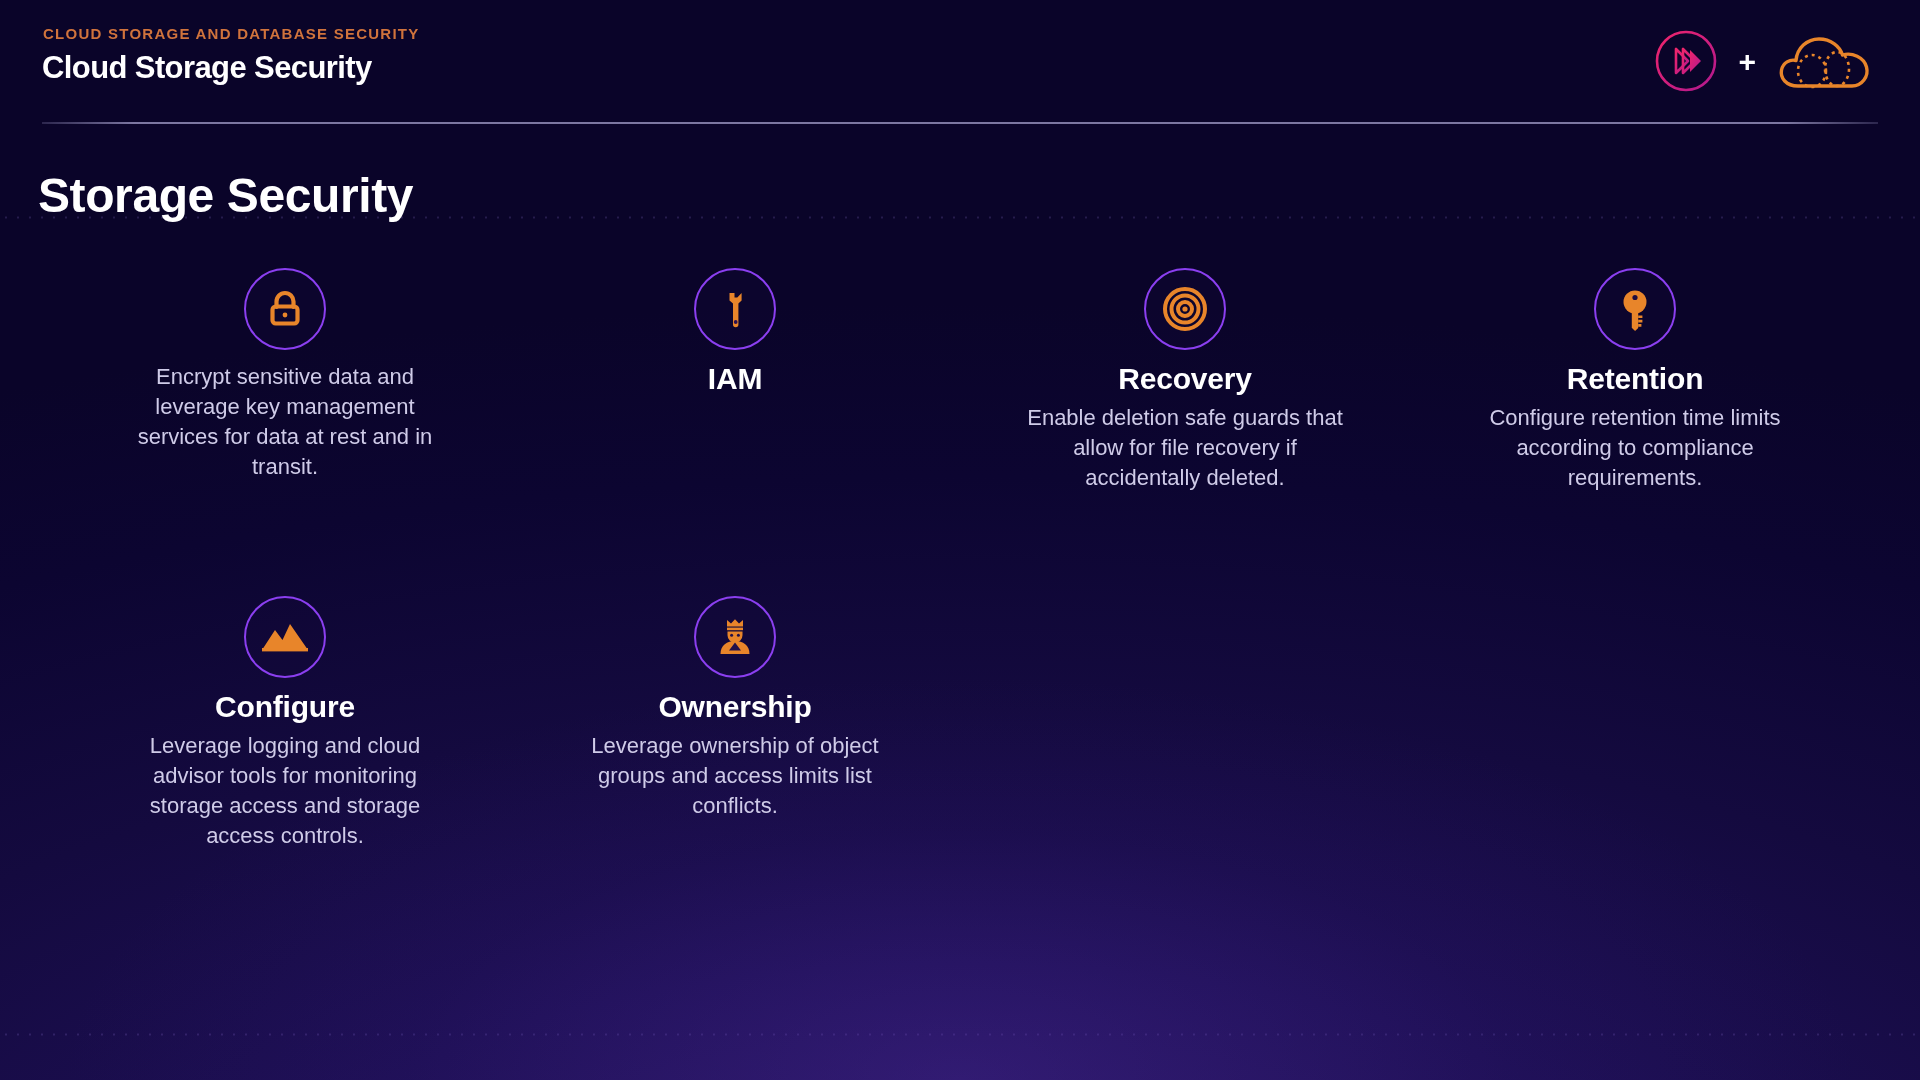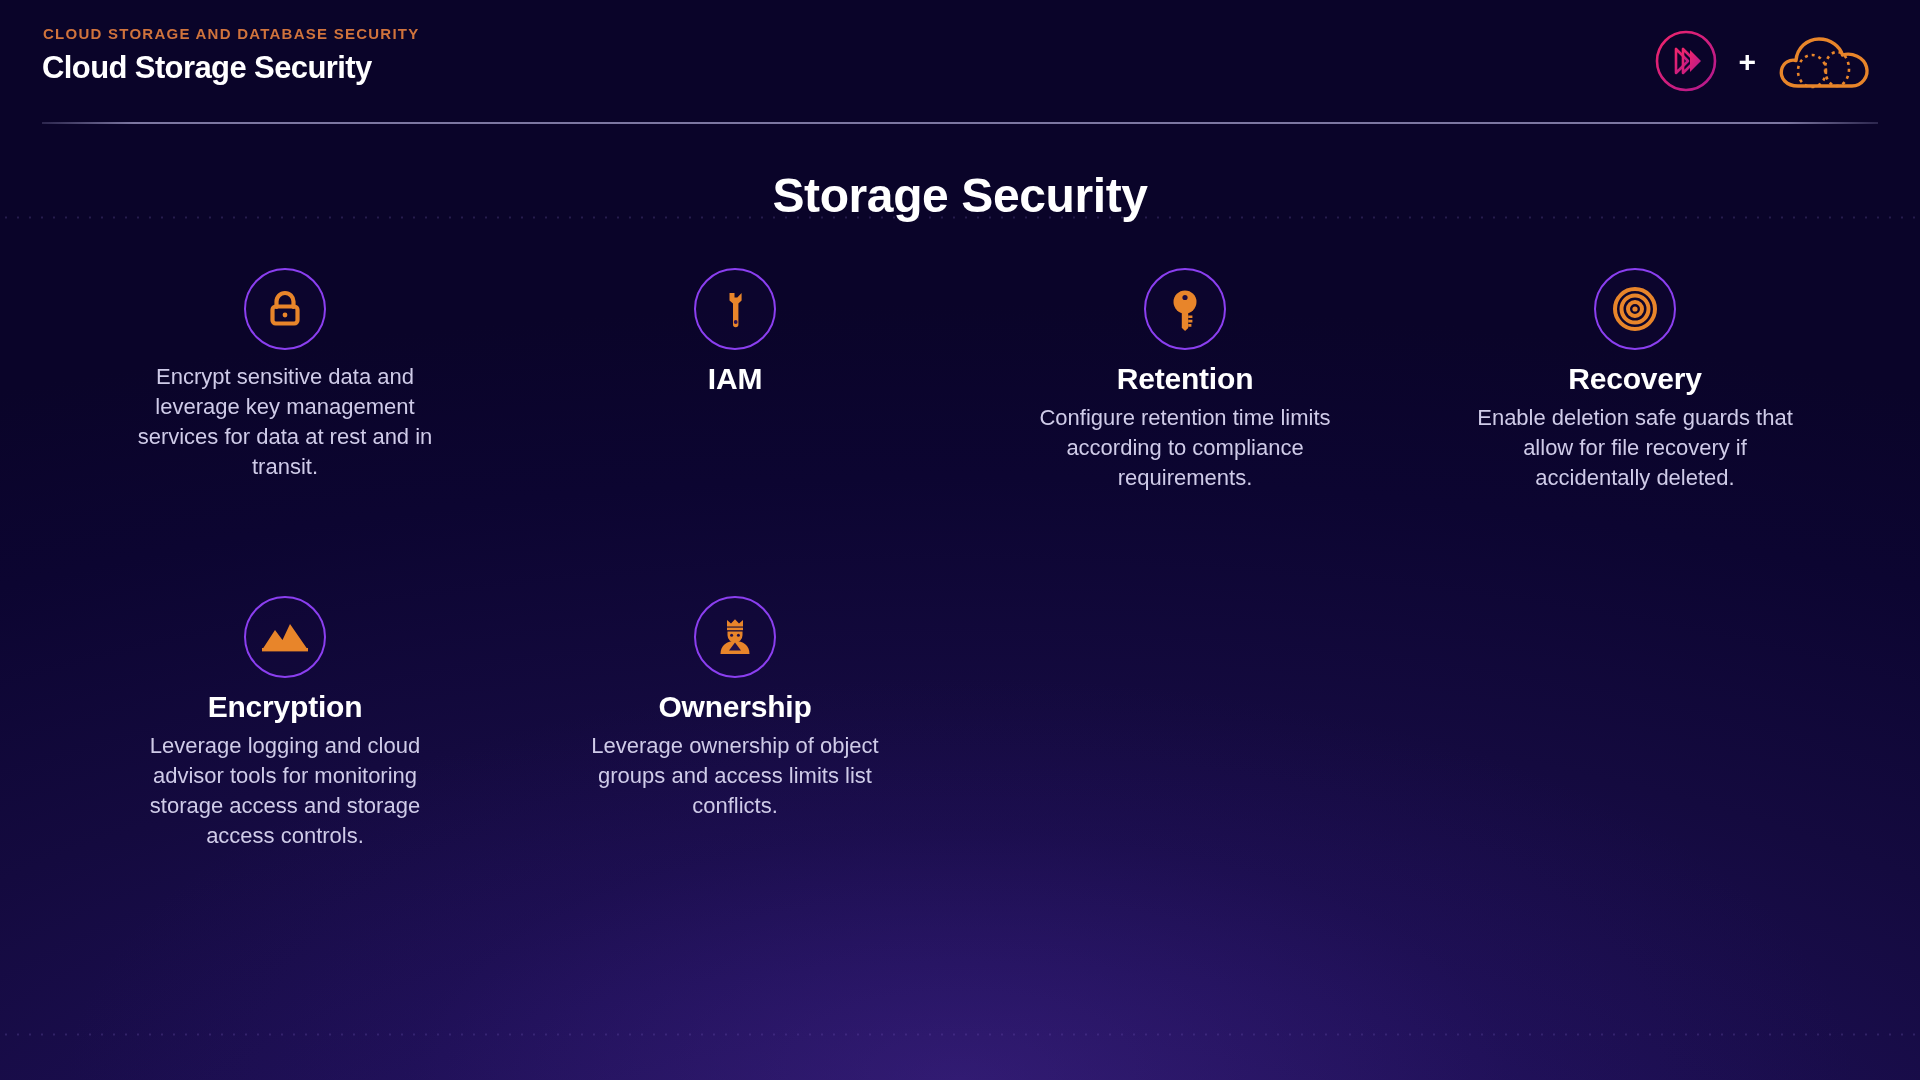--- a/index.html
+++ b/index.html
@@ -82,25 +82,26 @@
   .logo-acg{ width:64px; height:64px; display:block; }
   .plus{
     font-size:30px; font-weight:bold; color:#ffffff;
     line-height:1; margin-top:2px;
   }
   .logo-cloud{ width:100px; height:62px; display:block; }
 
   
   .slide-title{
     position:absolute; left:0; top:168px; width:1920px;
-    text-align:center;
+    text-align:left;
     font-size:48px; font-weight:bold;
     letter-spacing:-0.4px;
     color:#ffffff;
     z-index:3;
+    padding-left:38px;
   }
 
   
   .grid{
     position:absolute; left:60px; top:268px;
     width:1800px;
     display:grid;
     grid-template-columns:repeat(4, 450px);
     grid-auto-rows:328px;
     z-index:3;
@@ -205,53 +206,53 @@
                    A2.6 2.6 0 0 0 25.4 37.5 L25.4 16.5 L28.6 13.5 L28.6 6
                    L24.3 10.4 L21.5 10.4 L21.5 6 Z" fill="#e8852a"></path>
           <circle cx="22.7" cy="35" r="1.9" fill="#2a1152"></circle>
         </svg>
       </div>
       <div class="card-title">IAM</div>
     </div>
 
     <div class="card">
       <div class="icon-wrap">
+        <svg width="46" height="46" viewBox="0 0 46 46" aria-hidden="true">
+          <circle cx="23" cy="23" r="20" fill="none" stroke="#e8852a" stroke-width="4"></circle>
+          <circle cx="23" cy="23" r="13.5" fill="none" stroke="#e8852a" stroke-width="4"></circle>
+          <circle cx="23" cy="23" r="7" fill="none" stroke="#e8852a" stroke-width="4"></circle>
+          <circle cx="23" cy="23" r="2.6" fill="#e8852a"></circle>
+        </svg>
+      </div>
+      <div class="card-title">Recovery</div>
+      <div class="card-text">Enable deletion safe guards that allow for file recovery if accidentally deleted.</div>
+    </div>
+
+    <div class="card">
+      <div class="icon-wrap">
         <svg width="42" height="44" viewBox="0 0 42 44" aria-hidden="true">
           <circle cx="21" cy="15" r="11.5" fill="#e8852a"></circle>
           <circle cx="21" cy="10.5" r="2.6" fill="#1d0c3f"></circle>
           <rect x="17.8" y="24" width="6.4" height="17" fill="#e8852a"></rect>
           <path d="M24.2 28.5 h4.2 v2.6 h-4.2 Z M24.2 32.8 h4.2 v2.6 h-4.2 Z M24.2 37.1 h3.2 v2.6 h-3.2 Z" fill="#e8852a"></path>
           <path d="M18 41 L24.2 41 L21.1 44 Z" fill="#e8852a"></path>
         </svg>
       </div>
       <div class="card-title">Retention</div>
       <div class="card-text">Configure retention time limits according to compliance requirements.</div>
     </div>
 
     <div class="card">
       <div class="icon-wrap">
-        <svg width="46" height="46" viewBox="0 0 46 46" aria-hidden="true">
-          <circle cx="23" cy="23" r="20" fill="none" stroke="#e8852a" stroke-width="4"></circle>
-          <circle cx="23" cy="23" r="13.5" fill="none" stroke="#e8852a" stroke-width="4"></circle>
-          <circle cx="23" cy="23" r="7" fill="none" stroke="#e8852a" stroke-width="4"></circle>
-          <circle cx="23" cy="23" r="2.6" fill="#e8852a"></circle>
-        </svg>
-      </div>
-      <div class="card-title">Recovery</div>
-      <div class="card-text">Enable deletion safe guards that allow for file recovery if accidentally deleted.</div>
-    </div>
-
-    <div class="card">
-      <div class="icon-wrap">
         <svg width="50" height="38" viewBox="0 0 50 38" aria-hidden="true">
           <path d="M2 32 L15 12 L22.5 22 L30 6 L48 32 Z" fill="#e8852a"></path>
           <rect x="2" y="30" width="46" height="3.4" fill="#e8852a"></rect>
         </svg>
       </div>
-      <div class="card-title">Encryption</div>
+      <div class="card-title">Configure</div>
       <div class="card-text">Leverage logging and cloud advisor tools for monitoring storage access and storage access controls.</div>
     </div>
 
     <div class="card">
       <div class="icon-wrap">
         <svg width="46" height="46" viewBox="0 0 46 46" aria-hidden="true">
 
           <path d="M15 6 L15 12.5 L31 12.5 L31 6 L27 9.6 L23 5.2 L19 9.6 Z" fill="#e8852a"></path>
           <rect x="15" y="13.6" width="16" height="2.6" fill="#e8852a"></rect>
 

